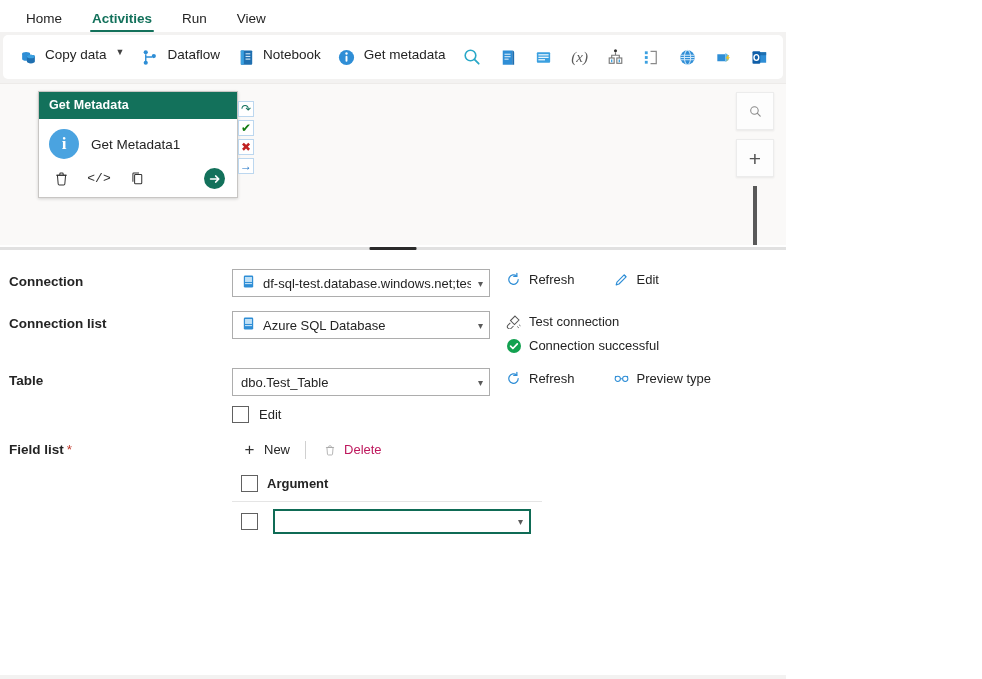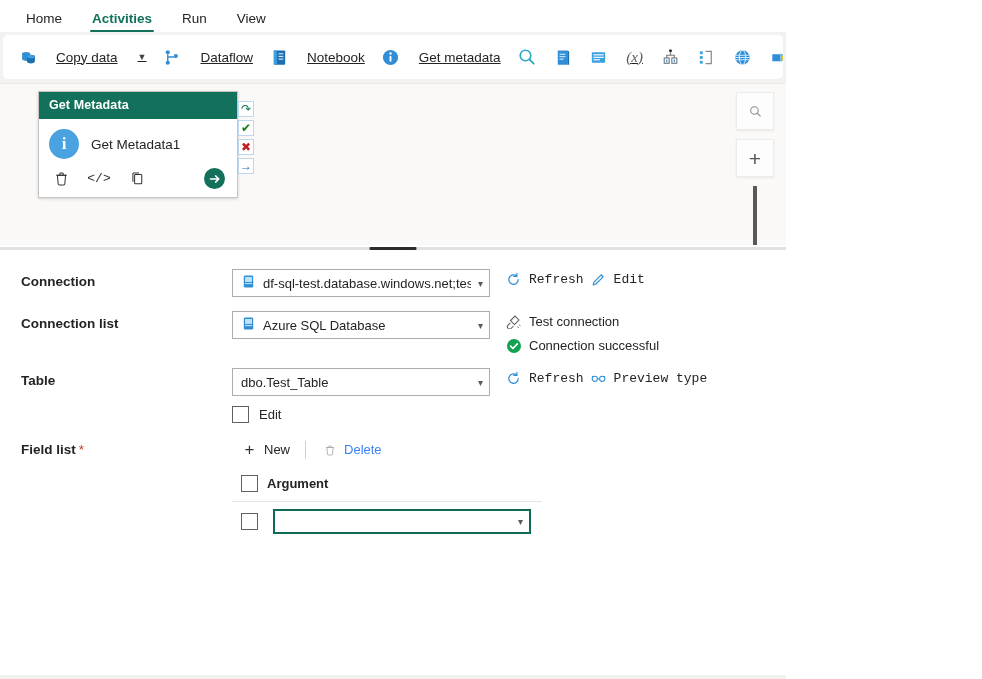--- a/index.html
+++ b/index.html
@@ -35,23 +35,23 @@
   .toolbar-wrap { background: #f3f2f1; padding: 3px 0 4px 0; }
   .toolbar {
     height: 44px; background: #ffffff;
     border-radius: 5px;
     margin: 0 3px;
     display: flex; align-items: center;
     padding: 0 8px; gap: 2px;
     overflow: hidden;
   }
   .tb-item {
-    display: flex; align-items: center; gap: 18px;
+    display: flex; align-items: flex-start; gap: 7px;
     padding: 5px 7px; border-radius: 4px; cursor: pointer;
-    font-size: 13.5px; color: #242424; white-space: nowrap; text-decoration: underline;
+    font-size: 13.5px; color: #242424; white-space: nowrap;
   }
   .tb-icon { width: 20px; height: 20px; display:flex; align-items:center; justify-content:center; flex: 0 0 auto; }
   .tb-chev { font-size: 9px; color: #424242; margin-left: 2px; }
   .tb-sep { width: 1px; height: 24px; background: #d6d6d6; margin: 0 6px; flex:0 0 auto; }
 
   
   .canvas {
     position: relative; height: 162px; background: #faf9f8;
     border-top: 1px solid #edebe9;
     overflow: hidden;
@@ -122,56 +122,56 @@
   .p-tab.active::after { content:""; position:absolute; left:8px; right:8px; bottom:0; height:2.5px; background:#13715b; }
   .annot-box {
     position:absolute; left:77px; top:4px; width:74px; height:32px;
     border:2px solid #e81123; pointer-events:none;
   }
   .collapse-btn { margin-left:auto; margin-right:14px; cursor:pointer; display:flex; align-items:center; }
 
   .form { padding: 18px 0 0 0; position:relative; }
   .row { display:flex; align-items:flex-start; margin-bottom: 14px; }
   .row-label {
-    width: 232px; padding-left: 21px; font-size:13.5px; color:#242424;
+    width: 232px; padding-left: 9px; font-size:13.5px; color:#242424;
     font-weight:bold; padding-top:5px; flex:0 0 auto;
   }
   .req { color:#c0392b; font-weight:normal; margin-left:3px; }
   .row-ctl { flex: 0 0 auto; }
 
   .combo {
     width: 258px; height: 28px; border:1px solid #adadad; background:#fff;
     display:flex; align-items:center; padding: 0 6px 0 8px; cursor:pointer;
     font-size:13px; color:#242424; gap:7px;
   }
   .combo .val { flex:1; overflow:hidden; white-space:nowrap; text-overflow:clip; }
   .combo .chev { color:#5a5a5a; font-size:10px; flex:0 0 auto; }
 
   .side-actions { display:flex; flex-direction:column; margin-left: 15px; padding-top:2px; }
-  .link-row { display:flex; align-items:center; gap: 6px; font-family: Liberation Mono, monospace; }
+  .link-row { display:flex; align-items:center; gap: 38px; }
   .link {
     display:flex; align-items:center; gap:7px; cursor:pointer;
     font-size:13px; color:#242424; white-space:nowrap;
   }
   .link.plain { cursor:default; }
   .lnk-ico { width:17px; height:17px; display:flex; align-items:center; justify-content:center; flex:0 0 auto; }
 
   .cbx {
     width:17px; height:17px; border:1px solid #616161; background:#fff;
     flex:0 0 auto; cursor:pointer;
   }
   .cbx-row { display:flex; align-items:center; gap:10px; margin-top:10px; }
   .cbx-lbl { font-size:13px; color:#242424; }
 
   .fl-toolbar { display:flex; align-items:center; gap:0; margin-bottom: 6px; }
   .fl-btn {
     display:flex; align-items:center; gap:6px; font-size:13px;
     padding: 4px 9px; cursor:pointer; color:#242424; border-radius:3px;
   }
-  .fl-btn.disabled { color:#3b82f6; cursor:default; }
+  .fl-btn.disabled { color:#be185d; cursor:default; }
   .fl-sep { width:1px; height:18px; background:#d0d0d0; margin:0 6px; }
 
   .grid { width: 310px; }
   .grid-head { display:flex; align-items:center; gap:9px; padding: 7px 0 9px 9px; border-bottom:1px solid #e5e5e5; }
   .grid-head .cbx-lbl { font-weight:bold; font-size:13px; }
   .grid-row { display:flex; align-items:center; gap:15px; padding: 7px 0 0 9px; }
   .grid-combo { width: 258px; height:25px; border:2px solid #0f6b55; background:#fff; display:flex; align-items:center; padding:0 6px 0 8px; font-size:13px; }
   .grid-combo .chev { margin-left:auto; color:#5a5a5a; font-size:10px; }
 </style>
 </head>

